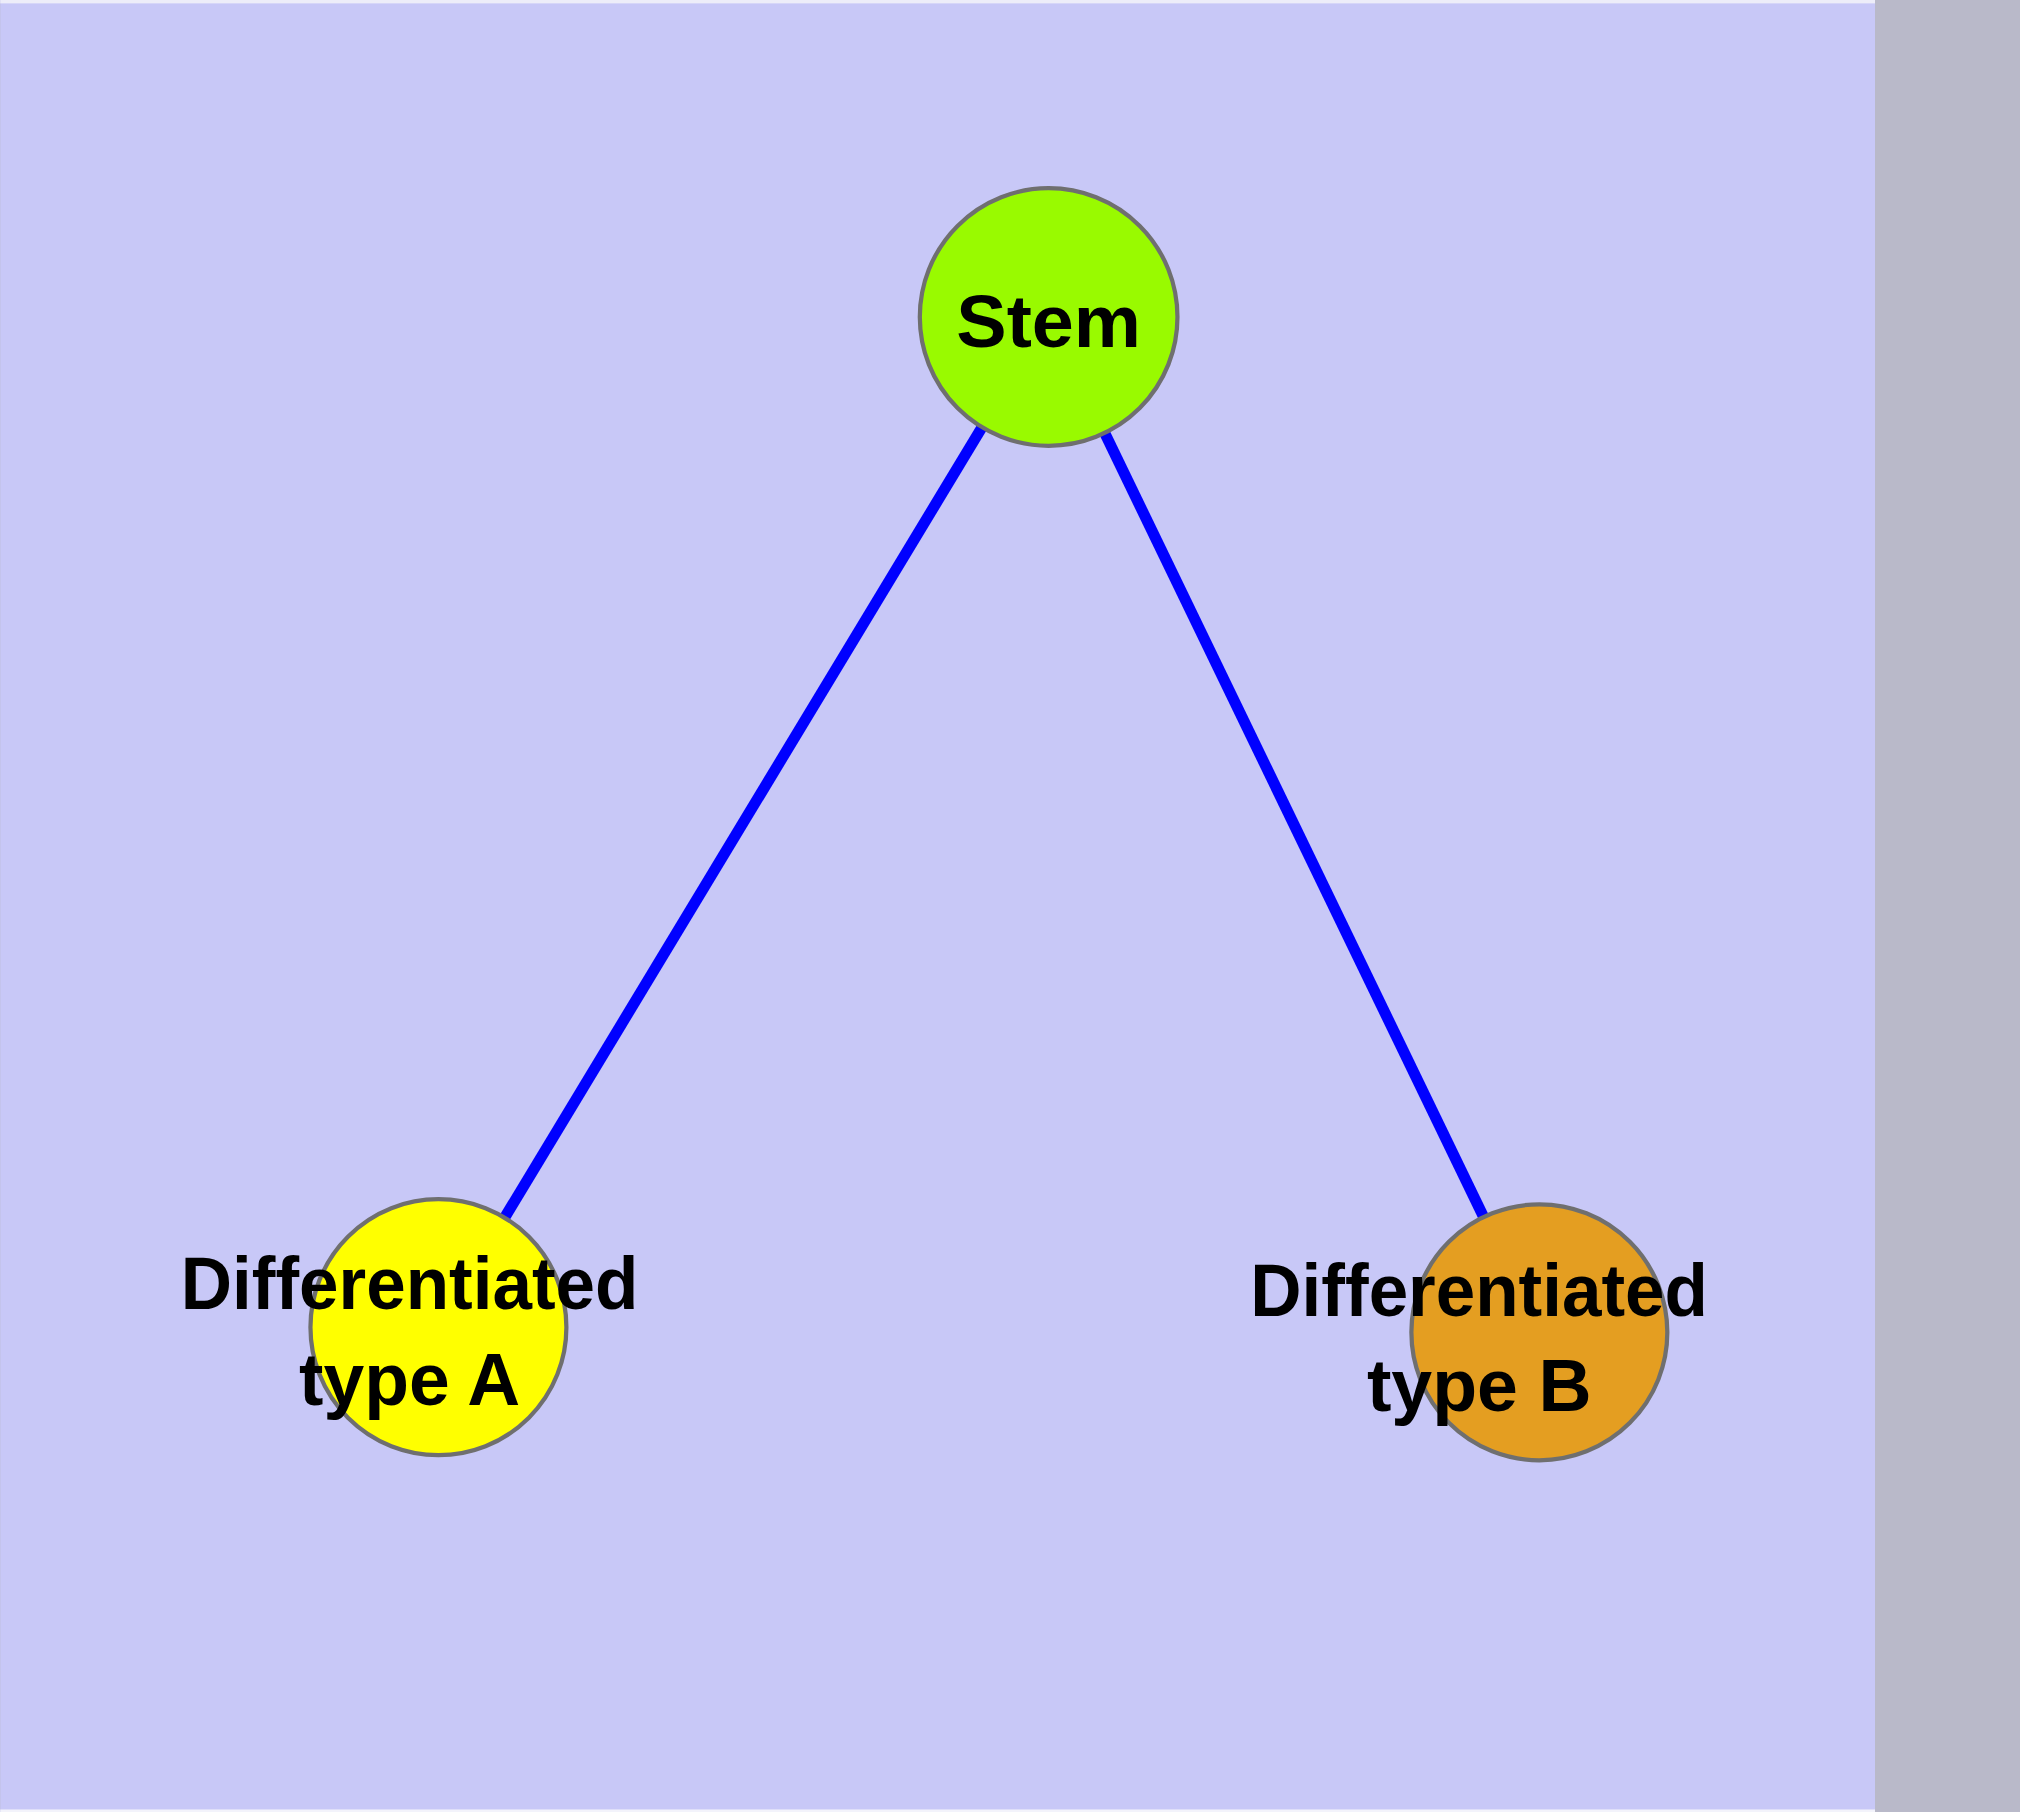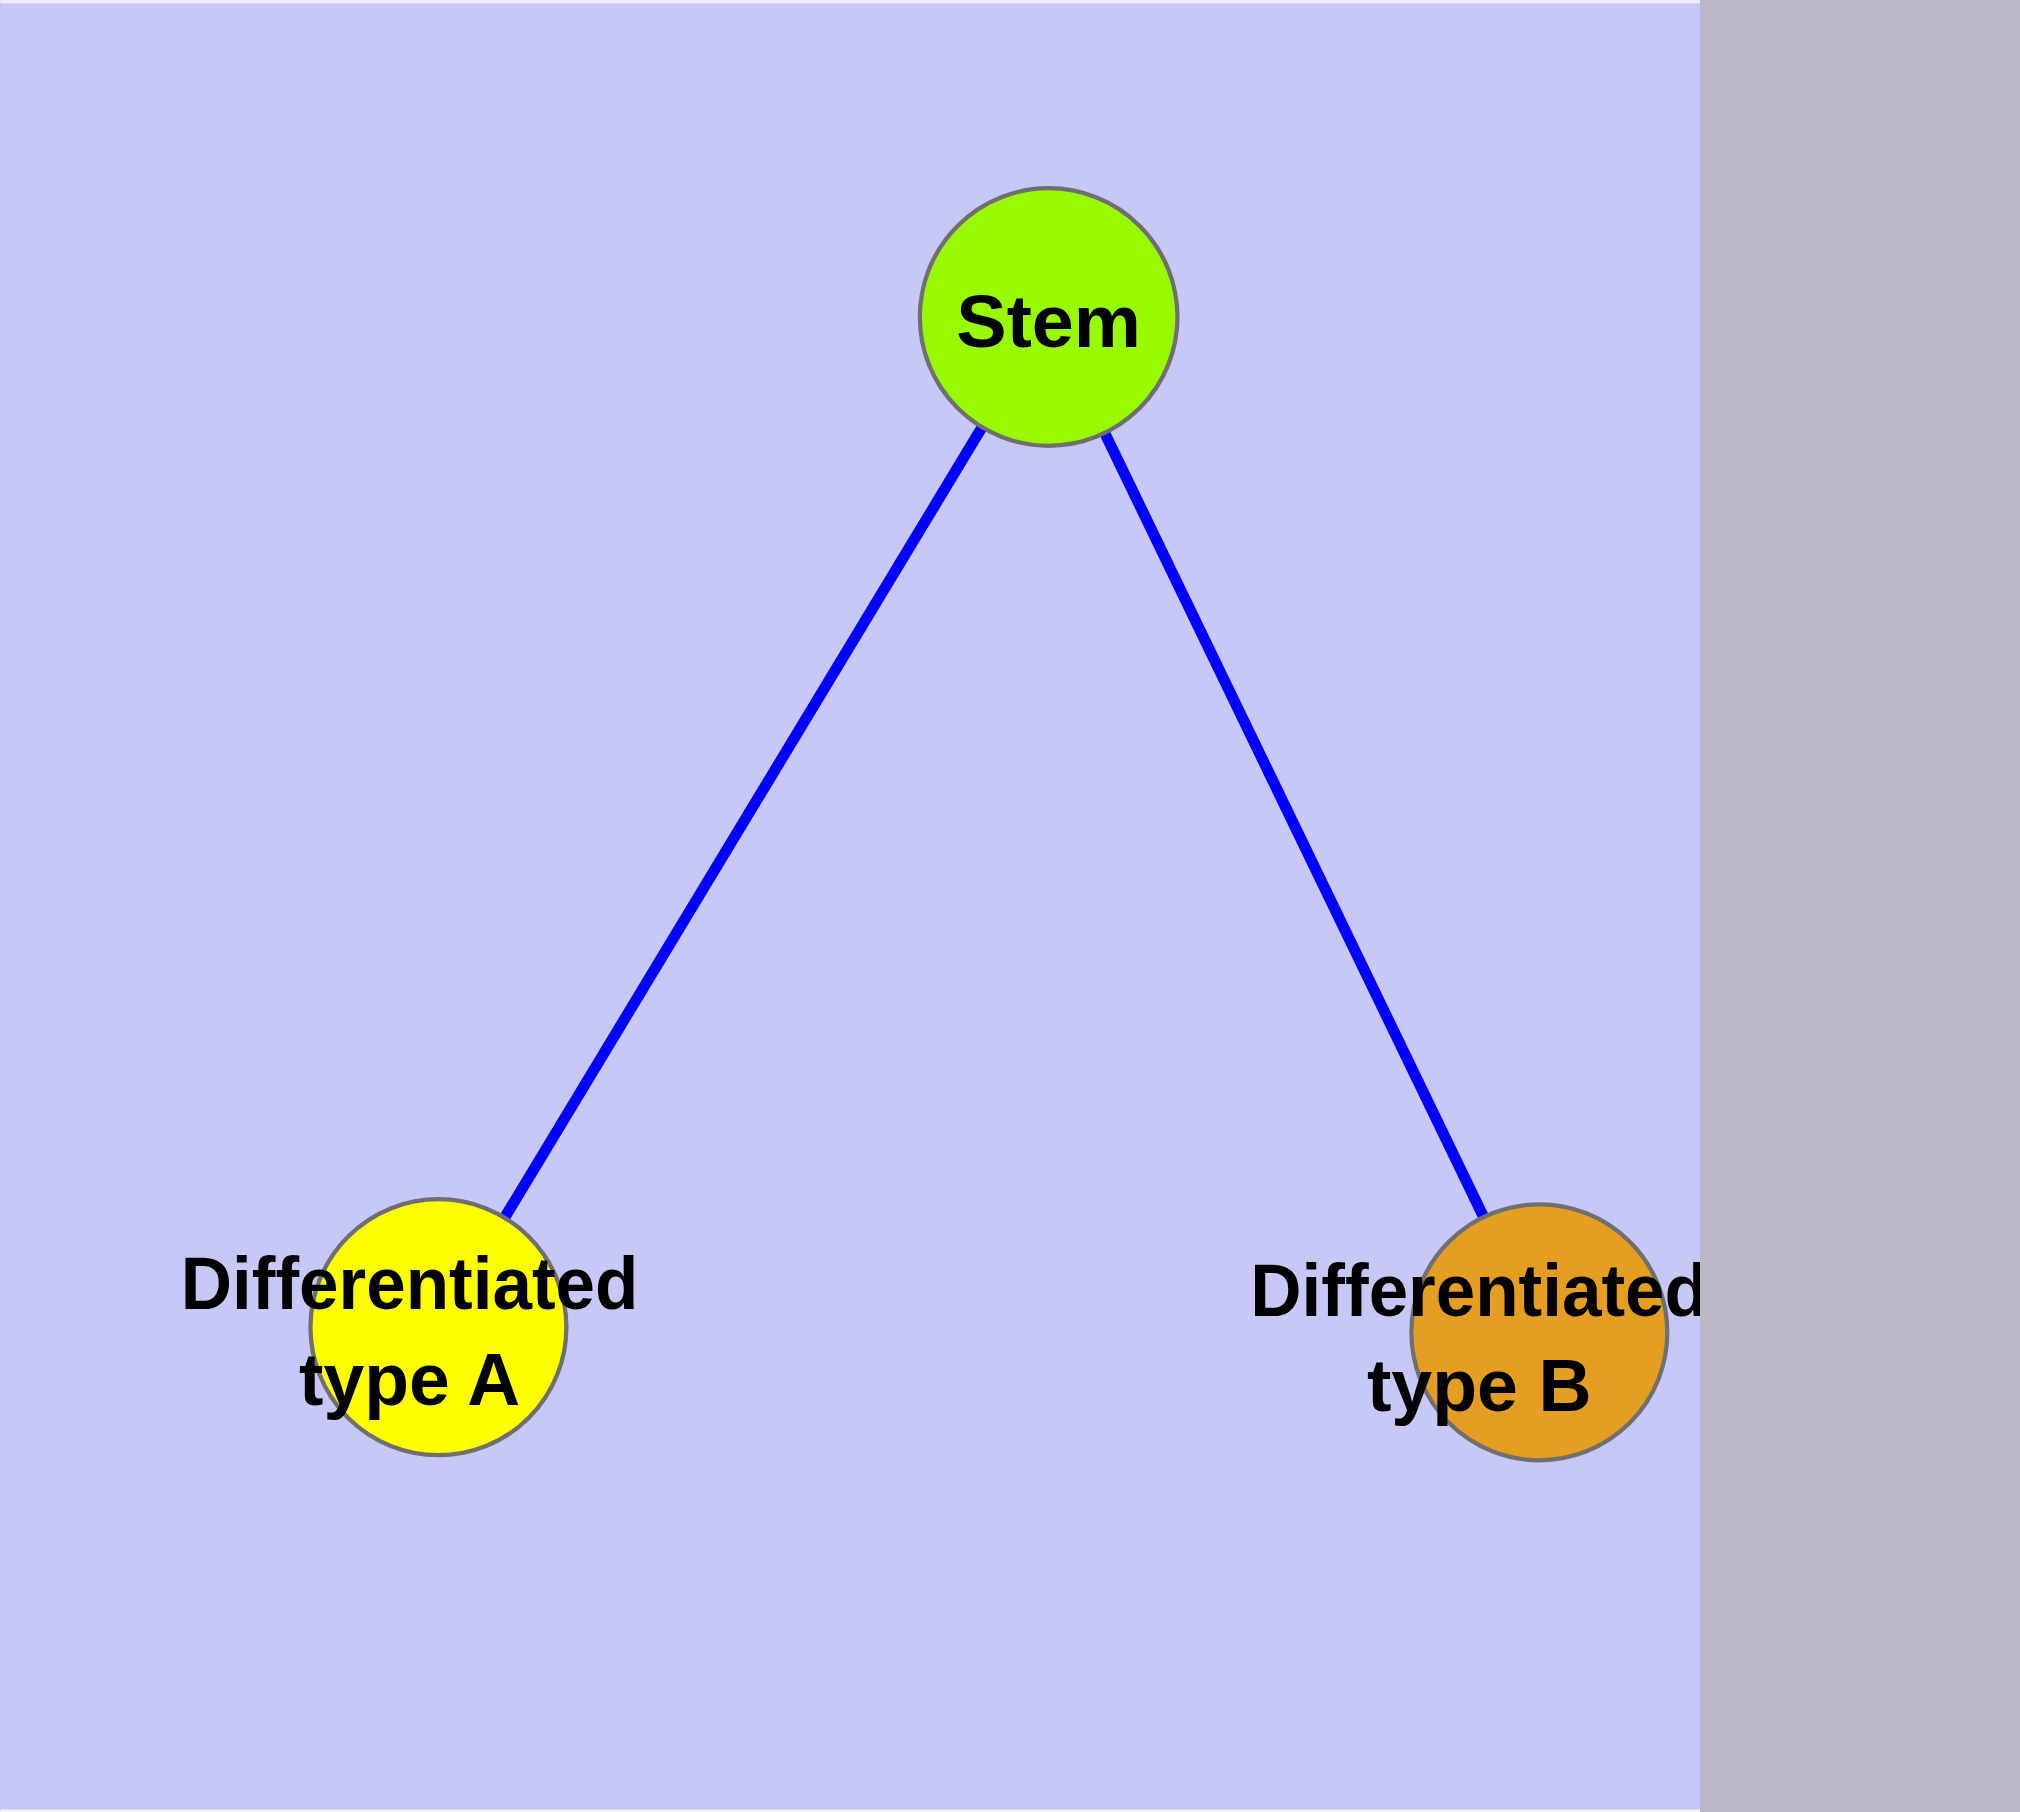--- a/index.html
+++ b/index.html
@@ -2,21 +2,21 @@
 <html style="font-size:13.6px"><head>
 <meta charset="utf-8">
 <style>
   html, body {
     margin: 0;
     padding: 0;
     background: #b9b9c9;
   }
   .canvas-wrap {
     position: relative;
-    width: 1700px;
+    width: 1875px;
     height: 1812px;
     overflow: hidden;
   }
   svg {
     display: block;
   }
   .node-label {
     font-family: "Liberation Sans", "DejaVu Sans", sans-serif;
     font-weight: 700;
     font-size: 88px;

